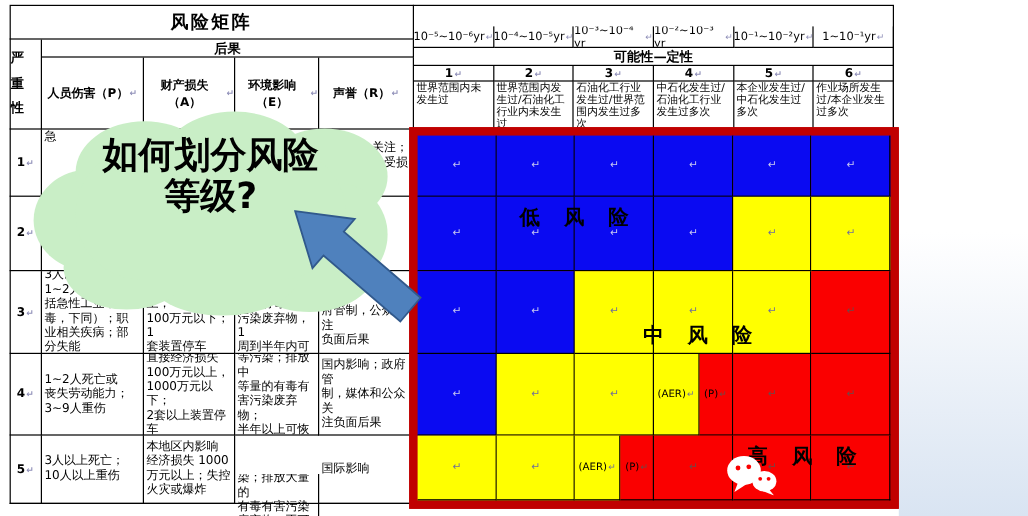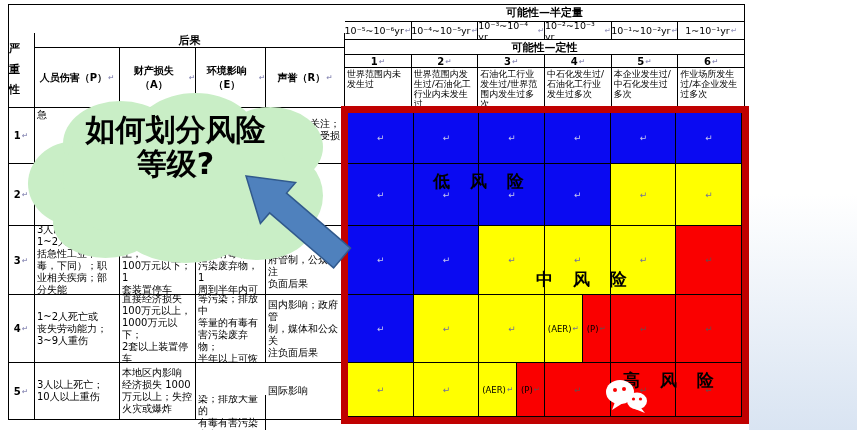--- a/index.html
+++ b/index.html
@@ -41,21 +41,21 @@
   .watermark{position:absolute;left:605px;top:379px;z-index:4;display:flex;align-items:center;gap:3px;}
   .wm-text{color:#fff;font-size:21px;font-weight:700;letter-spacing:1px;white-space:nowrap;}
 </style>
 </head>
 <body>
 
 <div class="page">
   <div class="right-strip"></div>
   <div class="frame"></div>
 
-  <div class="cell hdr semi">可能性—半定量</div>
+  <div class="cell hdr title-left">风险矩阵</div>
   <div class="cell hdr qual">可能性—定性</div>
   <div class="cell hdr houguo">后果</div>
   <div class="cell sevcell">
     <div class="sevlab">严重性</div>
   </div>
   <div id="genCells">
       <div class="cell numcell" style="left: 8px; top: 108px; width: 27px; height: 56px;"><span>1</span><span class="pc">↵</span></div>
       <div class="cell bodycell tl" style="left: 35px; top: 108px; width: 85px; height: 56px;">急</div>
       <div class="cell bodycell" style="left: 120px; top: 108px; width: 76px; height: 56px;"></div>
       <div class="cell bodycell" style="left: 196px; top: 108px; width: 70px; height: 56px;"></div>

